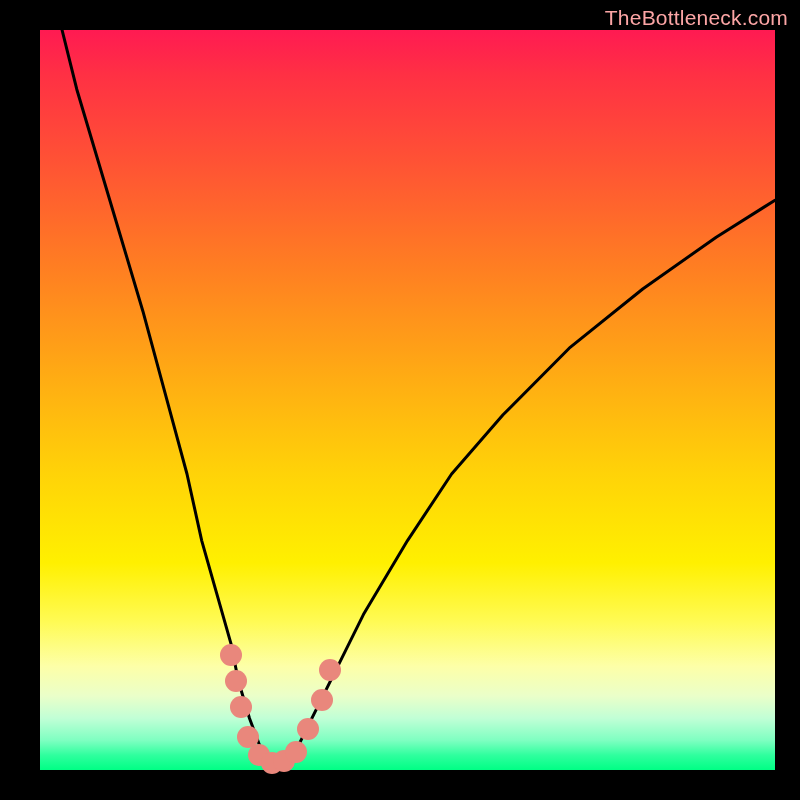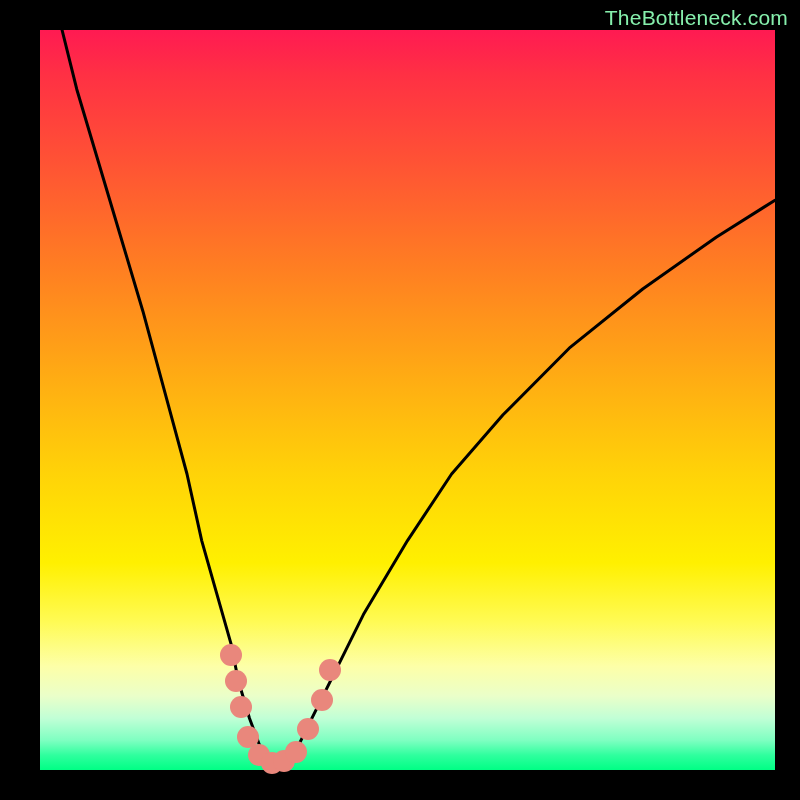--- a/index.html
+++ b/index.html
@@ -10,21 +10,21 @@
     height: 800px;
     background: #000;
   }
   .watermark {
     position: absolute;
     top: 6px;
     right: 12px;
     font-family: Arial, Helvetica, sans-serif;
     font-size: 21px;
     font-weight: 500;
-    color: #86efac;
+    color: #fca5a5;
     letter-spacing: 0.2px;
     z-index: 5;
   }
   .plot {
     position: absolute;
     left: 40px;
     top: 30px;
     width: 735px;
     height: 740px;
     z-index: 1;

